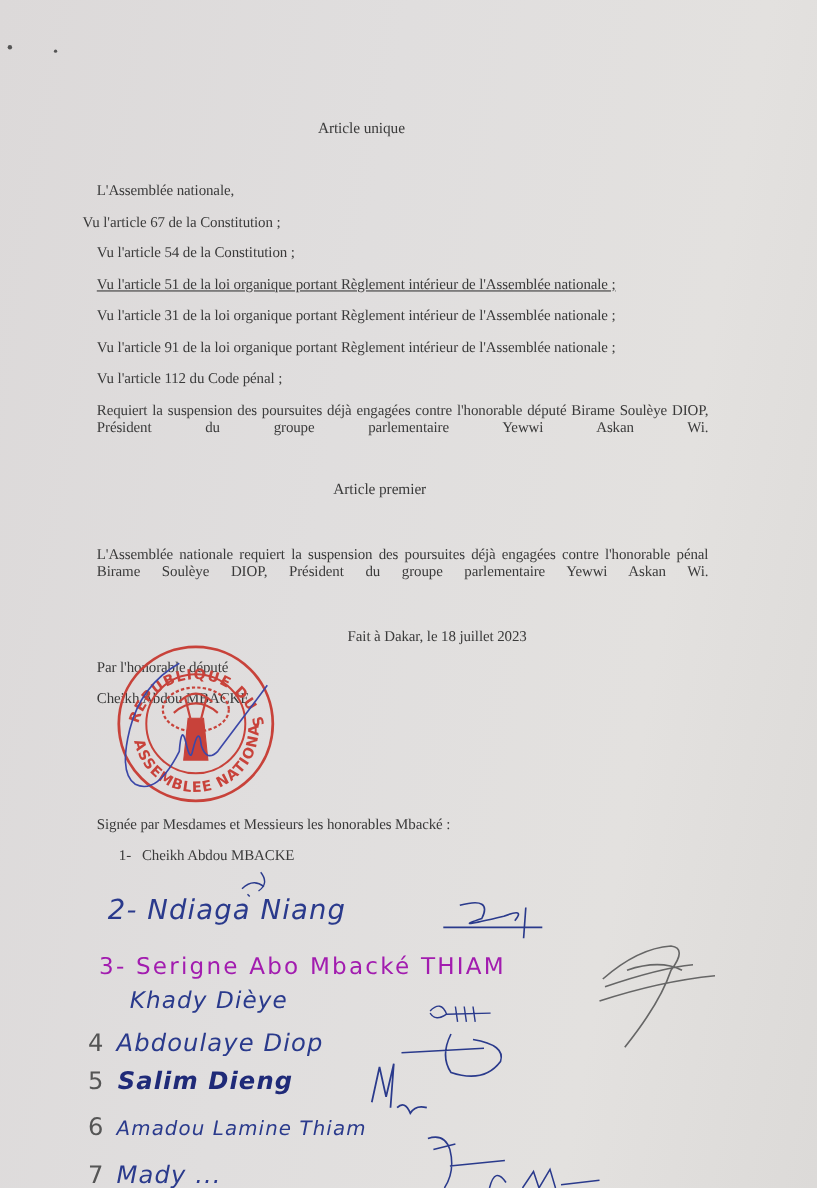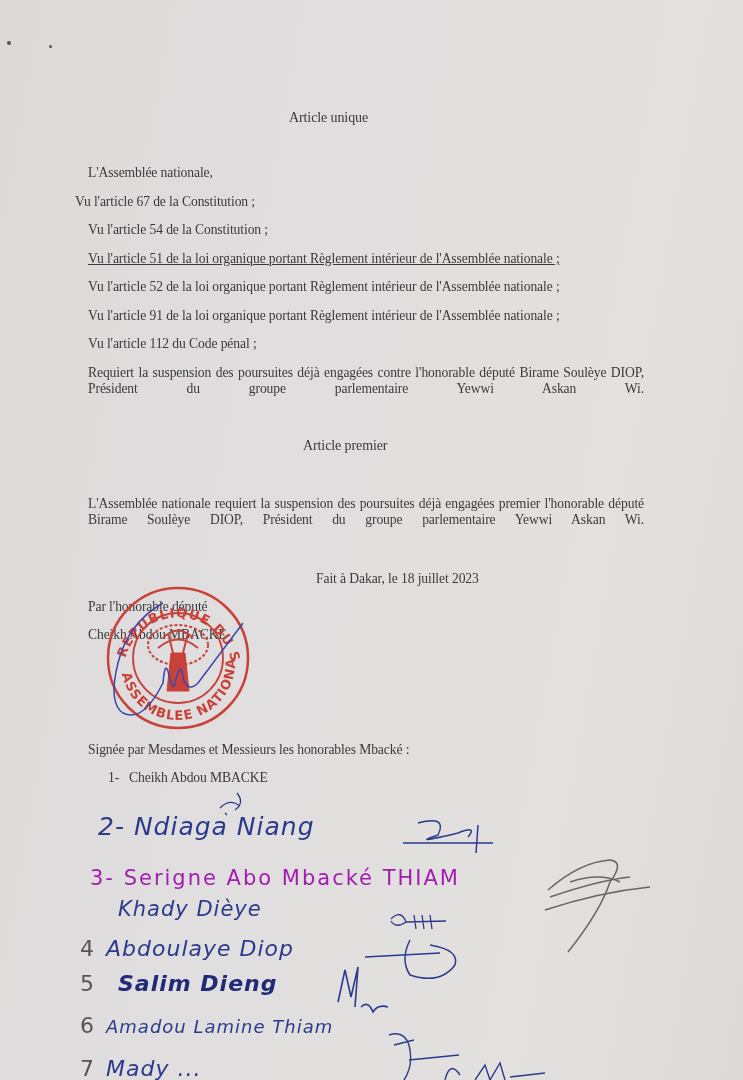--- a/index.html
+++ b/index.html
@@ -27,28 +27,28 @@
 
 <div class="abs dot" style="left:7px;top:41px;"></div>
 <div class="abs dot" style="left:49px;top:45px;width:3px;height:3px;"></div>
 
 <div class="abs txt heading" style="left:289px;top:110px;">Article unique</div>
 
 <div class="abs txt" style="left:88px;top:165px;">L'Assemblée nationale,</div>
 <div class="abs txt" style="left:75px;top:194px;">Vu l'article 67 de la Constitution ;</div>
 <div class="abs txt" style="left:88px;top:222px;">Vu l'article 54 de la Constitution ;</div>
 <div class="abs txt" style="left:88px;top:251px;text-decoration:underline;">Vu l'article 51 de la loi organique portant Règlement intérieur de l'Assemblée nationale ;</div>
-<div class="abs txt" style="left:88px;top:279px;">Vu l'article 52 de la loi organique portant Règlement intérieur de l'Assemblée nationale ;</div>
+<div class="abs txt" style="left:88px;top:279px;">Vu l'article 31 de la loi organique portant Règlement intérieur de l'Assemblée nationale ;</div>
 <div class="abs txt" style="left:88px;top:308px;">Vu l'article 91 de la loi organique portant Règlement intérieur de l'Assemblée nationale ;</div>
 <div class="abs txt" style="left:88px;top:336px;">Vu l'article 112 du Code pénal ;</div>
 
 <div class="abs txt para" style="left:88px;top:365px;">Requiert la suspension des poursuites déjà engagées contre l'honorable député Birame Soulèye DIOP, Président du groupe parlementaire Yewwi Askan Wi.</div>
 
 <div class="abs txt heading" style="left:303px;top:438px;">Article premier</div>
-<div class="abs txt para" style="left:88px;top:496px;">L'Assemblée nationale requiert la suspension des poursuites déjà engagées premier l'honorable député Birame Soulèye DIOP, Président du groupe parlementaire Yewwi Askan Wi.</div>
+<div class="abs txt para" style="left:88px;top:496px;">L'Assemblée nationale requiert la suspension des poursuites déjà engagées contre l'honorable pénal Birame Soulèye DIOP, Président du groupe parlementaire Yewwi Askan Wi.</div>
 
 <div class="abs txt" style="left:316px;top:571px;">Fait à Dakar, le 18 juillet 2023</div>
 
 <div class="abs txt" style="left:88px;top:599px;">Par l'honorable député</div>
 <div class="abs txt" style="left:88px;top:627px;">Cheikh Abdou MBACKE</div>
 
 <svg class="abs" width="150" height="150" viewBox="0 0 150 150" style="left:103px;top:583px;">
   <defs>
     <path id="arcTop" d="M 22 78 A 54 54 0 0 1 128 78"></path>
     <path id="arcBot" d="M 18 80 A 57 57 0 0 0 132 80"></path>
@@ -107,21 +107,21 @@
 <div class="abs" style="left:80px;top:936px;">
   <span class="hand-num">4</span>
   <span class="hand" style="margin-left:8px;">Abdoulaye Diop</span>
 </div>
 <svg class="abs" width="110" height="55" style="left:360px;top:935px;">
   <path d="M5 22 L80 18 M50 5 Q40 25 50 40 Q80 50 95 30 Q100 15 70 10" fill="none" stroke="#2a3a8c" stroke-width="1.5"></path>
 </svg>
 
 <div class="abs" style="left:80px;top:971px;">
   <span class="hand-num">5</span>
-  <span class="hand" style="margin-left:20px;font-weight:bold;color:#1f2a78;">Salim Dieng</span>
+  <span class="hand" style="margin-left:9px;font-weight:bold;color:#1f2a78;">Salim Dieng</span>
 </div>
 <svg class="abs" width="60" height="60" style="left:333px;top:962px;">
   <path d="M5 40 L12 8 L18 35 L25 5 L22 45 M28 45 Q35 38 40 50 Q45 42 55 45" fill="none" stroke="#2a3a8c" stroke-width="1.6"></path>
 </svg>
 
 <div class="abs" style="left:80px;top:1013px;">
   <span class="hand-num">6</span>
   <span class="hand" style="margin-left:8px;font-size:18px;">Amadou Lamine Thiam</span>
 </div>
 <svg class="abs" width="80" height="60" style="left:384px;top:1025px;">

